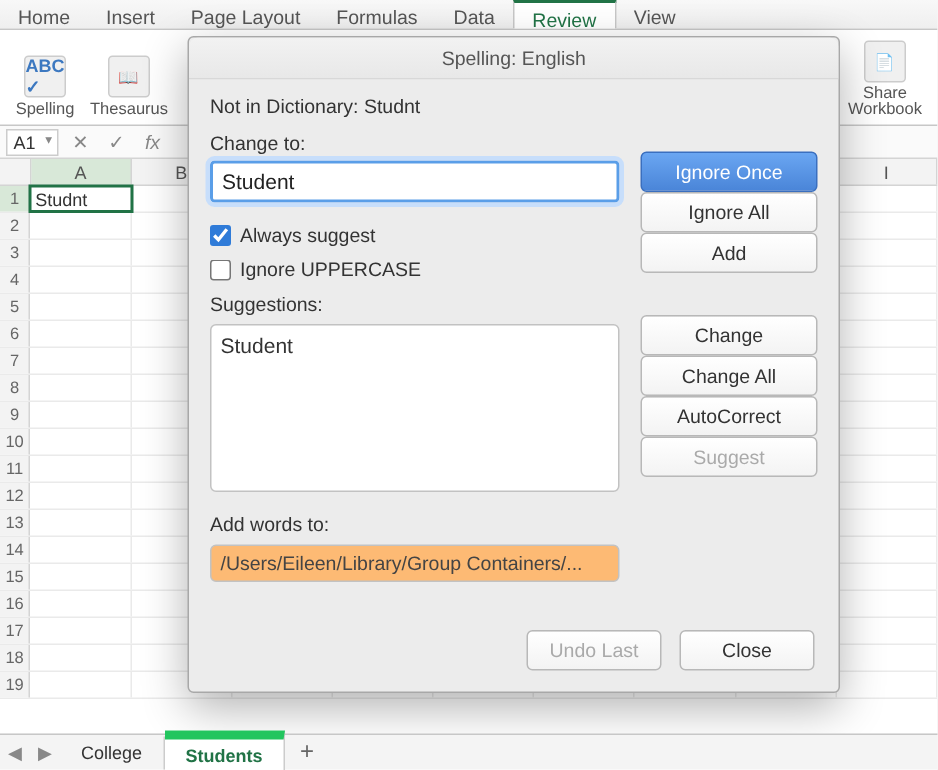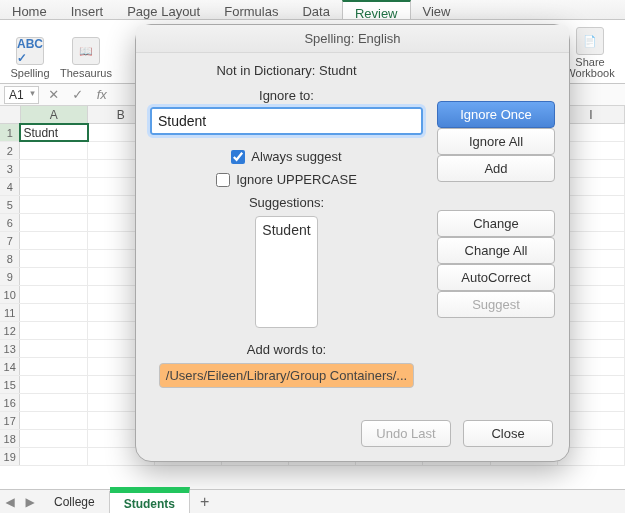--- a/index.html
+++ b/index.html
@@ -24,26 +24,26 @@
 .rowhdr-corner { width: 22px; border-right: 1px solid #d4d4d4; }
 .colhdr { width: 72px; border-right: 1px solid #d4d4d4; text-align: center; font-size: 12px; color: #555; line-height: 18px; }
 .colhdr.sel { background: #d8e8d8; }
 .rows { }
 .srow { display: flex; height: 18px; border-bottom: 1px solid #eaeaea; }
 .rhdr { width: 22px; text-align: center; font-size: 11px; color: #666; background: #f3f3f3; border-right:1px solid #d4d4d4; line-height:18px; }
 .rhdr.sel { background:#d8e8d8; }
 .cell { width: 72px; border-right: 1px solid #eaeaea; font-size: 12px; padding: 1px 3px; line-height:16px; }
 .cell.active { outline: 2px solid #217346; outline-offset: -1px; }
 
-.dialog { position: absolute; left: 135px; top: 24px; width: 435px; height: 438px;
-  background: #ececec; border: 1px solid #a8a8a8; border-radius: 16px;
+.dialog { position: absolute; left: 125px; top: 24px; width: 435px; height: 438px;
+  background: #ececec; border: 1px solid #a8a8a8; border-radius: 4px;
   box-shadow: 0 10px 30px rgba(0,0,0,0.3); display:flex; flex-direction:column; }
 .dtitle { text-align: center; font-size: 13px; color: #555; padding: 6px 0; border-bottom: 1px solid #d8d8d8; background: linear-gradient(#f2f2f2,#e8e8e8); border-radius: 6px 6px 0 0; }
 .dbody { display: flex; padding: 10px 14px; gap: 14px; flex:1; }
-.dleft { flex: 1; display: flex; flex-direction: column; align-items: center; }
+.dleft { flex: 1; display: flex; flex-direction: column; }
 .dright { width: 118px; display: flex; flex-direction: column; gap: 0; padding-top: 38px; }
 .dlabel { font-size: 13px; color: #333; margin-bottom: 4px; }
 .notdict { font-size: 13px; margin-bottom: 10px; }
 .dinput { width: 100%; border: 2px solid #5a9ee8; border-radius: 3px; padding: 4px 6px; font-size: 14px; background: #fff; color:#222; outline: 3px solid #c7defb; }
 .chk { display: flex; align-items: center; gap: 6px; font-size: 13px; margin: 4px 0; }
 .chk input { width: 14px; height: 14px; accent-color: #2f7bd8; }
 .suglist { background: #fff; border: 1px solid #c2c2c2; border-radius: 4px; height: 112px; padding: 4px 6px; font-size: 14px; margin-top: 2px; }
 .suglist div { padding: 1px 0; cursor: pointer; }
 .pathbox { background: #fdba74; border: 1px solid #c2c2c2; border-radius: 4px; padding: 4px 6px; font-size: 13px; color: #444; margin-top:2px; }
 .dbtn { background: linear-gradient(#ffffff,#f3f3f3); border: 1px solid #b8b8b8; border-radius: 4px; padding: 5px 0; font-size: 13px; text-align: center; cursor: pointer; width: 100%; }
@@ -349,21 +349,21 @@
     </div>
 </div>
 
 <div class="dialog">
   <div class="dtitle">Spelling: English</div>
   <div class="dbody">
     <div class="dleft">
       <div class="notdict">
         <span>Not in Dictionary: </span><span>Studnt</span>
       </div>
-      <div class="dlabel">Ignore to:</div>
+      <div class="dlabel">Change to:</div>
       <input class="dinput" value="Student" style="">
       <div style="height:10px;"></div>
       <label class="chk">
         <input type="checkbox" checked="" style="">
         <span>Always suggest</span>
       </label>
       <label class="chk">
         <input type="checkbox" style="">
         <span>Ignore UPPERCASE</span>
       </label>

